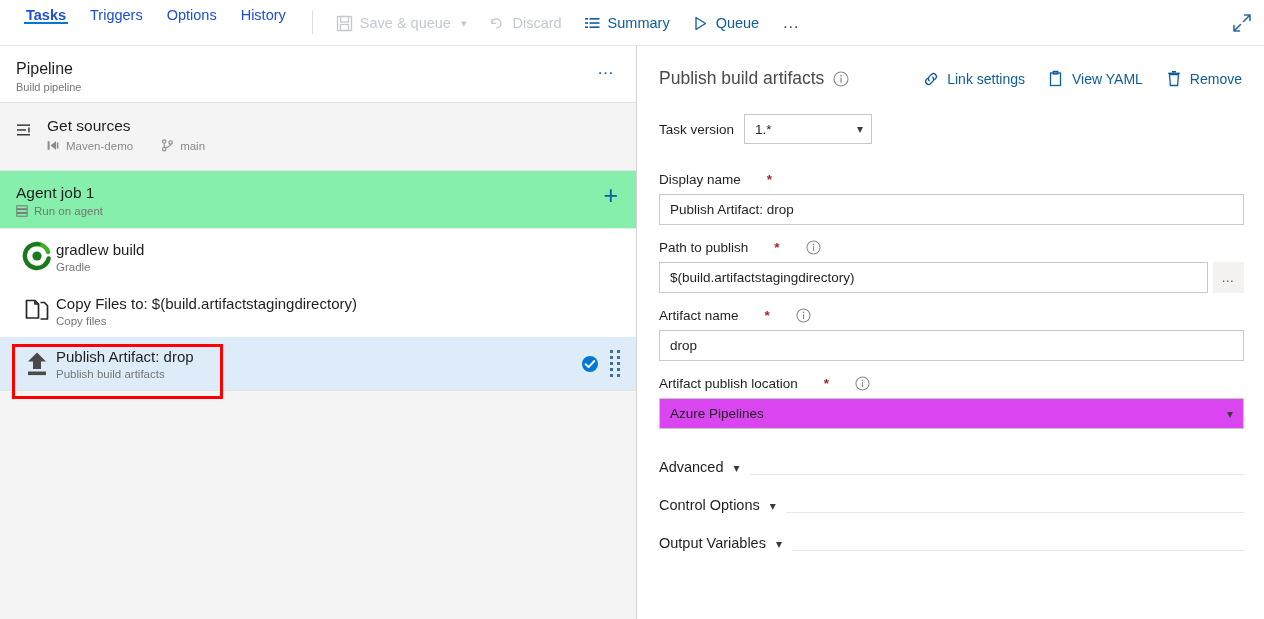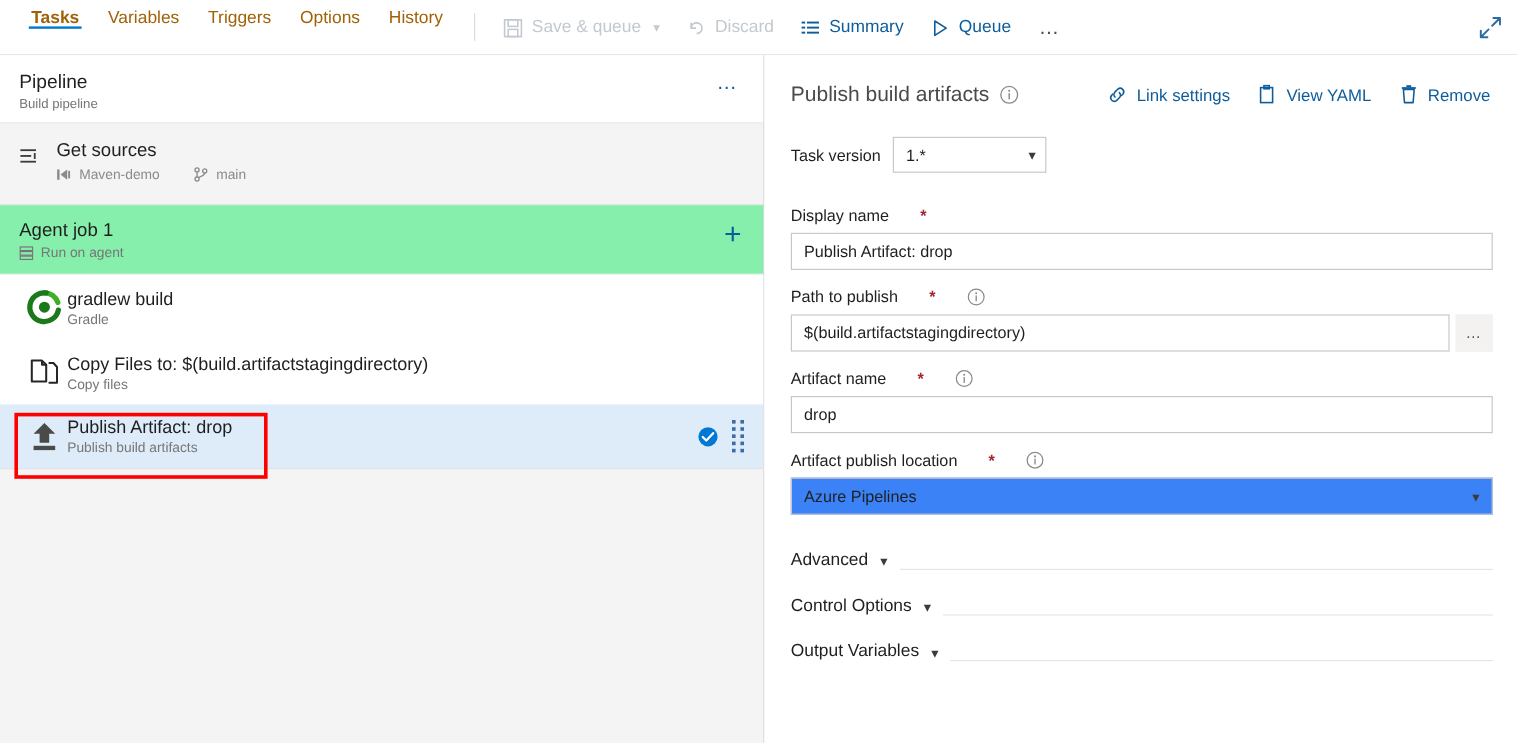--- a/index.html
+++ b/index.html
@@ -15,21 +15,21 @@
   
   .toolbar {
     height: 46px; flex: 0 0 46px;
     display: flex; align-items: stretch;
     border-bottom: 1px solid #e6e6e6;
     background: #fff;
     padding-left: 14px;
   }
   .tab {
     display: flex; align-items: center; position: relative;
-    padding: 0 12px; font-size: 14.5px; color: #a16207; cursor: pointer;
+    padding: 0 12px; font-size: 14.5px; color: #1d4ed8; cursor: pointer;
     height: 30px;
   }
   .tab.active { font-weight: bold; }
   .tab.active::after {
     content: ""; position: absolute; left: 10px; right: 10px; bottom: 6px;
     height: 2.5px; background: #0078d4;
   }
   .tb-sep { width: 1px; background: #dcdcdc; margin: 11px 12px 11px 14px; }
   .tb-btn {
     display: flex; align-items: center; gap: 7px;
@@ -144,44 +144,41 @@
     flex: 1; height: 31px; border: 1px solid #c8c8c8; background: #fff;
     padding: 0 10px; font-size: 13.5px; color: #1f1f1f;
     font-family: "Liberation Sans", sans-serif; outline: none; min-width: 0;
   }
   .browse-btn {
     width: 31px; flex: 0 0 31px; background: #f3f2f1; border: 1px solid #f3f2f1;
     display: flex; align-items: center; justify-content: center;
     color: #555; font-size: 13px; letter-spacing: 1.5px; cursor: pointer;
   }
   .wide-sel {
-    display: flex; align-items: center; border: 1px solid #c8c8c8; background: #3b82f6;
+    display: flex; align-items: center; border: 1px solid #c8c8c8; background: #d946ef;
     height: 31px; padding: 0 10px; font-size: 13.5px; color: #1f1f1f; cursor: pointer;
   }
   .wide-sel .val { flex: 1; }
   .wide-sel .cv { color: #3b3b3b; font-size: 12px; }
 
   .sections { margin-top: 30px; }
   .section-row { display: flex; align-items: flex-end; gap: 10px; cursor: pointer; margin-bottom: 22px; }
   .section-label { font-size: 14.5px; color: #1f1f1f; white-space: nowrap; }
   .section-line { flex: 1; height: 1px; background: #e6e6e6; }
 
   svg { display: block; }
 </style>
 </head>
 <body>
 
 <div class="app">
 
   <div class="toolbar">
     <div class="tab active">
       <span>Tasks</span>
-    </div>
-    <div class="tab">
-      <span>Variables</span>
     </div>
     <div class="tab">
       <span>Triggers</span>
     </div>
     <div class="tab">
       <span>Options</span>
     </div>
     <div class="tab">
       <span>History</span>
     </div>

